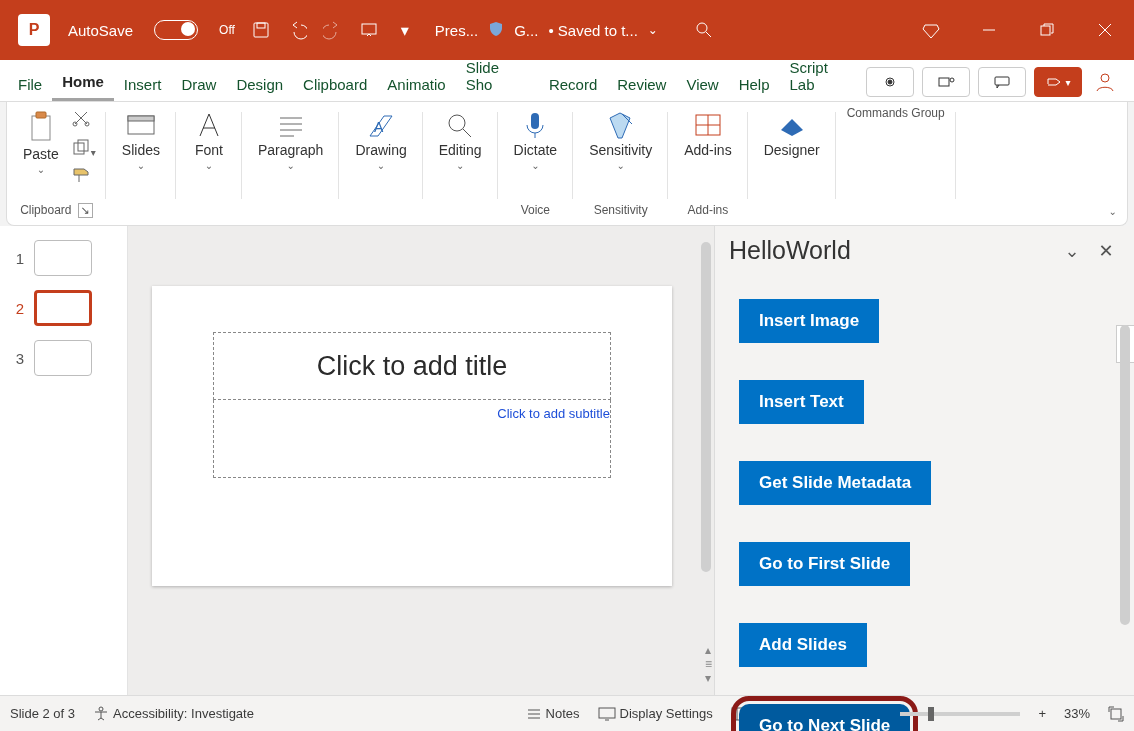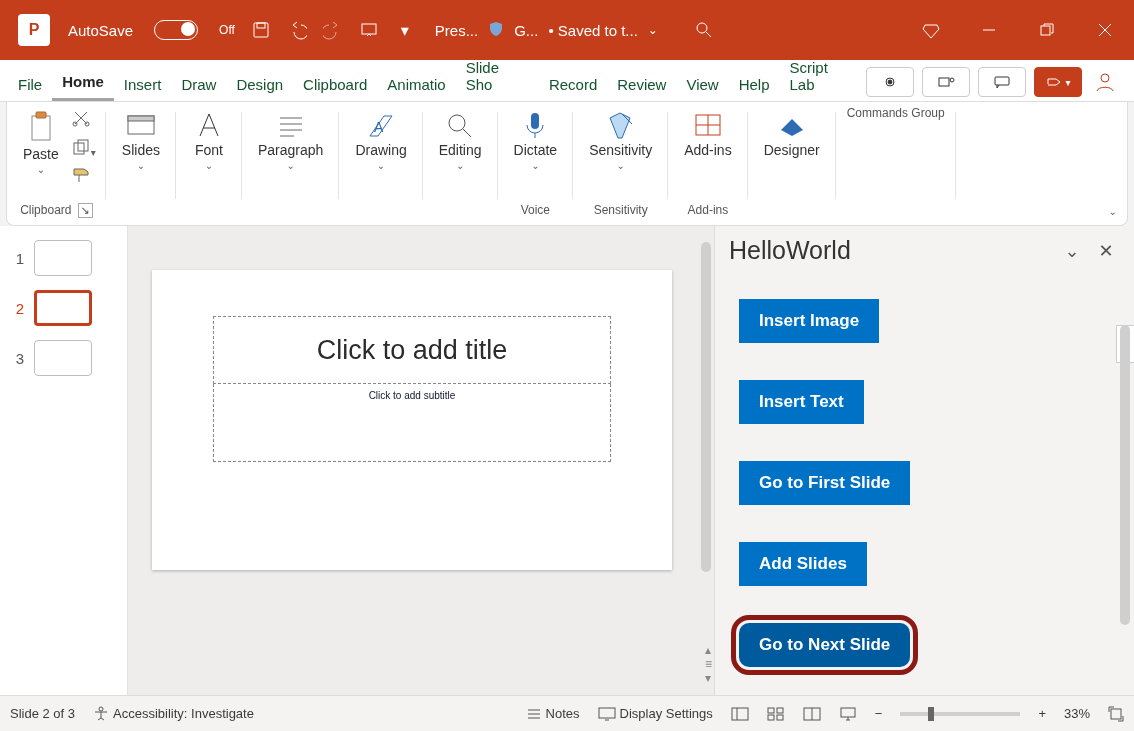--- a/index.html
+++ b/index.html
@@ -35,24 +35,24 @@
   .small-iconcol { display:flex; flex-direction:column; gap:6px; padding-top:4px; }
   .ribbon-collapse { position:absolute; right:10px; bottom:6px; }
   
   .workarea { display:flex; height:calc(731px - 60px - 42px - 124px - 36px); }
   .thumbrail { width:128px; background:#fff; border-right:1px solid #e3e3e3; padding:14px 10px; }
   .thumb-row { display:flex; align-items:center; gap:10px; margin-bottom:14px; }
   .thumb-num { width:14px; text-align:right; font-size:15px; color:#555; }
   .thumb { width:58px; height:36px; background:#fff; border:1px solid #bdbdbd; border-radius:4px; }
   .thumb-row.selected .thumb { border:3px solid #c43e1c; }
   .thumb-row.selected .thumb-num { color:#c43e1c; }
-  .canvas-zone { flex:1; background:#eeedec; display:flex; align-items:flex-start; justify-content:center; padding-top:44px; position:relative; }
+  .canvas-zone { flex:1; background:#eeedec; display:flex; align-items:flex-start; justify-content:center; padding-top:60px; position:relative; }
   .slide { width:520px; height:300px; background:#fff; box-shadow:0 1px 3px rgba(0,0,0,.25); display:flex; flex-direction:column; align-items:center; padding:46px 30px; }
   .ph-title { width:398px; height:68px; border:1px dashed #888; display:flex; align-items:center; justify-content:center; font-size:27px; color:#2b2b2b; }
-  .ph-sub { width:398px; height:78px; border:1px dashed #888; border-top:none; font-size:10px; color:#0f172a; text-align:center; padding-top:6px; }
+  .ph-sub { width:398px; height:78px; border:1px dashed #888; border-top:none; font-size:13px; color:#1d4ed8; text-align:right; padding-top:6px; }
   .vscroll { width:18px; background:#eeedec; position:relative; }
   .vscroll .track { position:absolute; right:3px; top:16px; width:10px; height:330px; background:#cfcfcf; border-radius:6px; }
   .splitter-arrows { position:absolute; right:2px; bottom:10px; display:flex; flex-direction:column; gap:2px; color:#888; font-size:12px; }
   
   .taskpane { width:420px; background:#f4f3f2; border-left:1px solid #dcdcdc; display:flex; flex-direction:column; }
   .tp-header { display:flex; align-items:center; padding:10px 14px; }
   .tp-title { font-size:25px; color:#333; flex:1; }
   .tp-hbtn { width:28px; height:28px; display:flex; align-items:center; justify-content:center; color:#555; font-size:18px; margin-left:6px; }
   .tp-darkbar { height:12px; background:#323232; margin:0 18px 0 4px; }
   .tp-body { flex:1; position:relative; padding:24px 0 0 24px; }
@@ -388,20 +388,21 @@
       <div class="tp-title">HelloWorld</div>
       <div class="tp-hbtn">⌄</div>
       <div class="tp-hbtn">✕</div>
     </div>
     <div class="tp-darkbar"></div>
     <div class="tp-body">
       <div class="tp-tab">‹</div>
       <div class="tp-scroll"></div>
       <div><span class="tp-btn">Insert Image</span></div>
       <div><span class="tp-btn">Insert Text</span></div>
+      <div><span class="tp-btn">Get Slide Metadata</span></div>
       <div><span class="tp-btn">Go to First Slide</span></div>
       <div><span class="tp-btn">Add Slides</span></div>
       <div><span class="tp-btn highlight-frame">Go to Next Slide</span></div>
     </div>
   </div>
 </div>
 
 <div class="statusbar">
   <span>Slide 2 of 3</span>
   <span class="sb-icon">

